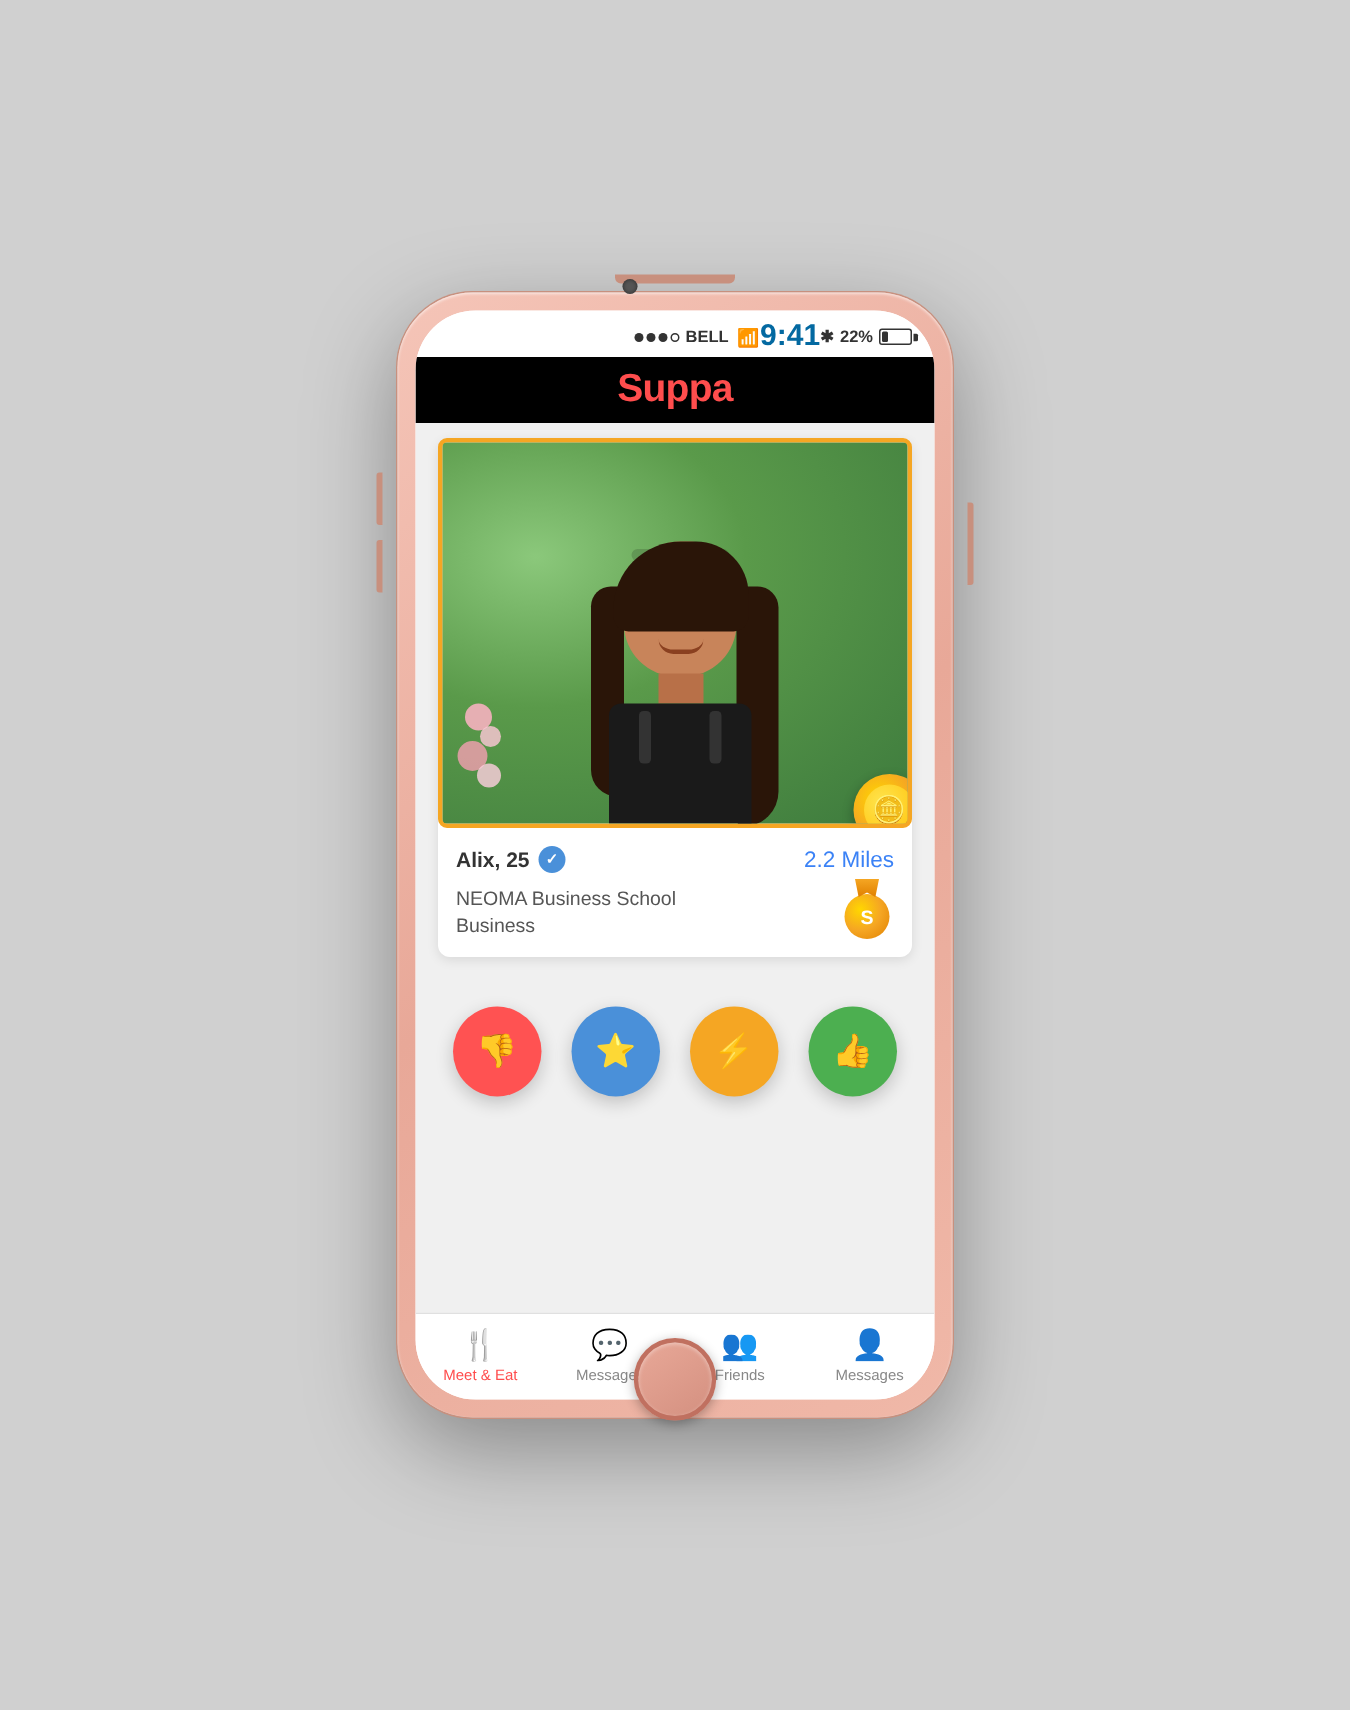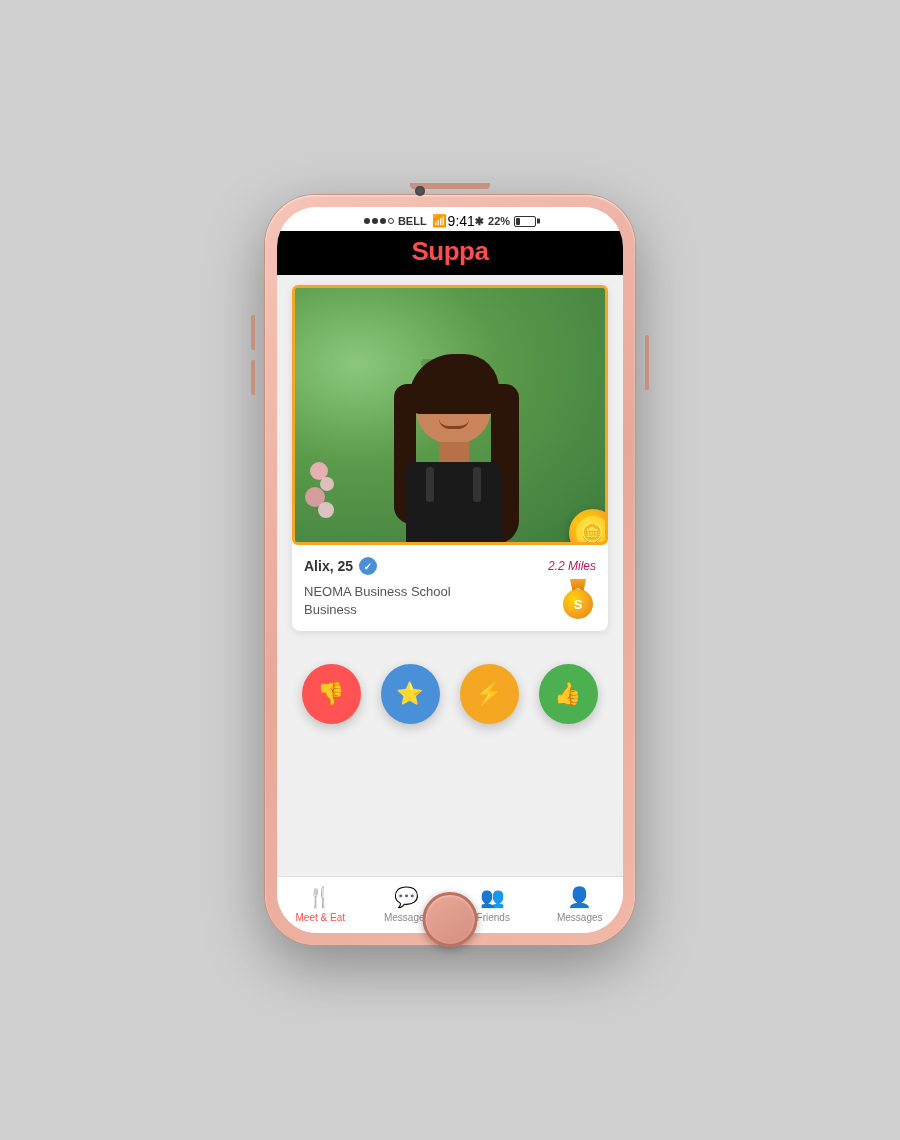--- a/index.html
+++ b/index.html
@@ -105,21 +105,21 @@
       border: 3px solid #c07060;
       box-shadow: 0 2px 8px rgba(0,0,0,0.3), inset 0 1px 3px rgba(255,255,255,0.4);
       z-index: 10;
     }
 
     
     .status-bar {
       background: #fff;
       padding: 6px 15px 2px;
       display: flex;
-      justify-content: center;
+      justify-content: flex-end;
       align-items: center;
       font-size: 11px;
       font-weight: 600;
       color: #333;
       flex-shrink: 0;
     }
 
     .status-left {
       display: flex;
       align-items: center;
@@ -143,23 +143,23 @@
       background: transparent;
       border: 1.5px solid #333;
     }
 
     .wifi-icon {
       font-size: 12px;
       margin-left: 2px;
     }
 
     .status-time {
-      font-size: 14px;
-      font-weight: 400;
-      color: #000000;
+      font-size: 20px;
+      font-weight: 700;
+      color: #0369a1;
     }
 
     .status-right {
       display: flex;
       align-items: center;
       gap: 4px;
       font-size: 11px;
     }
 
     .battery-text { font-size: 11px; }
@@ -312,23 +312,22 @@
       border-radius: 50%;
       display: flex;
       align-items: center;
       justify-content: center;
       color: white;
       font-size: 10px;
       font-weight: 700;
     }
 
     .distance {
-      font-size: 12px;
-      color: #be185d;
-      font-style: italic;
+      font-size: 15px;
+      color: #3b82f6;
     }
 
     .school-row {
       display: flex;
       justify-content: space-between;
       align-items: center;
     }
 
     .school-info {
       flex: 1;

